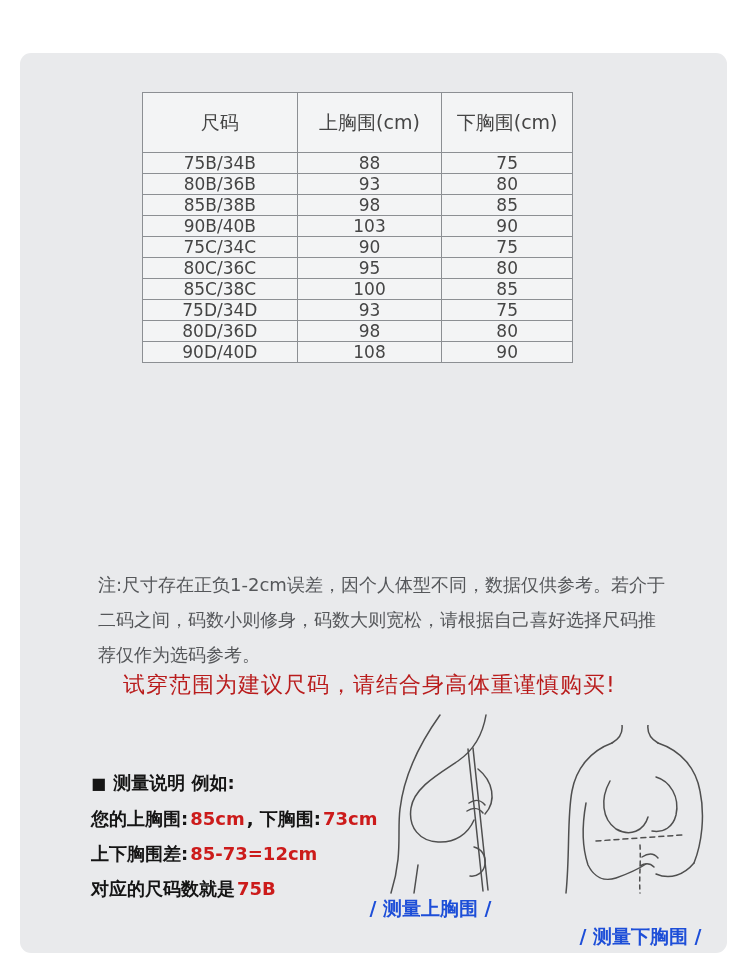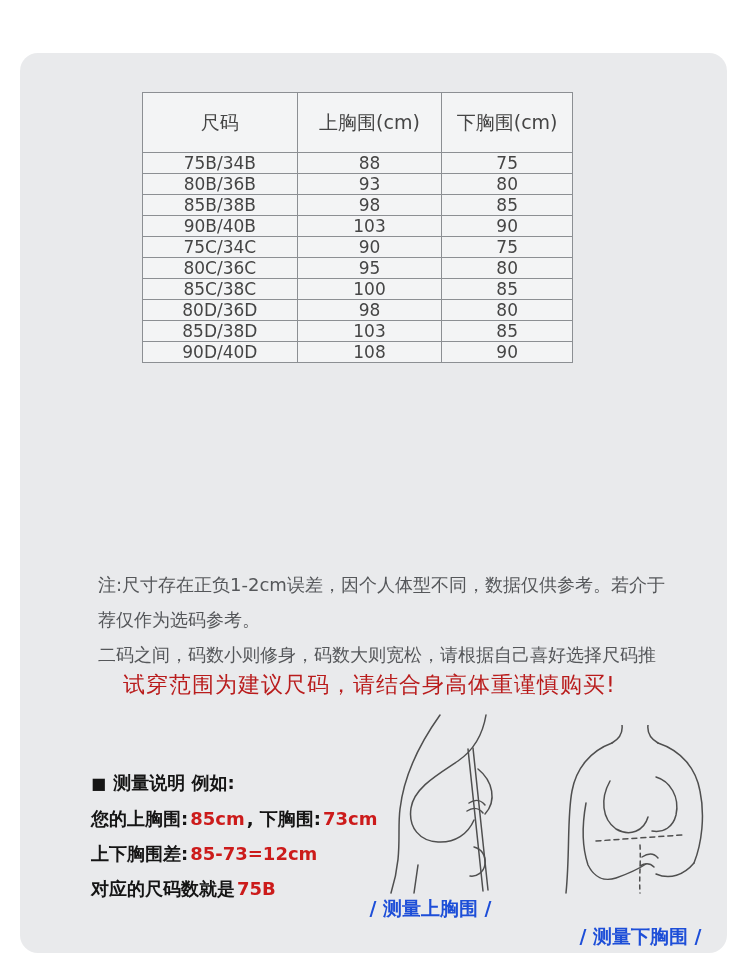--- a/index.html
+++ b/index.html
@@ -1,21 +1,21 @@
 <!DOCTYPE html>
 <html><head>
 <meta charset="utf-8">
 <style>
   * { margin:0; padding:0; box-sizing:border-box; }
   html,body { width:750px; height:959px; background:#ffffff;
               font-family:"DejaVu Sans","Liberation Sans",sans-serif; }
   .page { position:relative; width:750px; height:959px; background:#ffffff; overflow:hidden; }
 
   .card { position:absolute; left:20px; top:53px; width:707px; height:900px;
-          background:#e9eaec; border-radius:18px; }
+          background:#e9eaec; border-radius:11px; }
 
   
   table.size-table { position:absolute; left:122px; top:39px; width:431px;
           border-collapse:collapse; background:#f3f4f5; color:#454545; text-align:center; }
   table.size-table th, table.size-table td { border:1px solid #8c8f93; font-weight:400; }
   table.size-table th { height:60px; font-size:19px; }
   table.size-table td { height:18px; font-size:17px; }
 
   
   .note { position:absolute; left:78px; top:514px; width:580px;
@@ -88,41 +88,41 @@
           <td>80C/36C</td>
           <td>95</td>
           <td>80</td>
         </tr>
         <tr>
           <td>85C/38C</td>
           <td>100</td>
           <td>85</td>
         </tr>
         <tr>
+          <td>75D/34D</td>
+          <td>93</td>
+          <td>75</td>
+        </tr>
+        <tr>
           <td>80D/36D</td>
           <td>98</td>
           <td>80</td>
-        </tr>
-        <tr>
-          <td>85D/38D</td>
-          <td>103</td>
-          <td>85</td>
         </tr>
         <tr>
           <td>90D/40D</td>
           <td>108</td>
           <td>90</td>
         </tr>
       </tbody>
     </table>
 
     <div class="note">
       <div>注:尺寸存在正负1-2cm误差，因个人体型不同，数据仅供参考。若介于</div>
+      <div>二码之间，码数小则修身，码数大则宽松，请根据自己喜好选择尺码推</div>
       <div>荐仅作为选码参考。</div>
-      <div>二码之间，码数小则修身，码数大则宽松，请根据自己喜好选择尺码推</div>
     </div>
 
     <div class="warning">试穿范围为建议尺码，请结合身高体重谨慎购买!</div>
 
     <div class="measure">
       <div>
         <span class="bullet">■</span><span>测量说明 例如:</span>
       </div>
       <div>
         <span>您的上胸围:</span><span class="red">85cm</span><span>, 下胸围:</span><span class="red">73cm</span>

